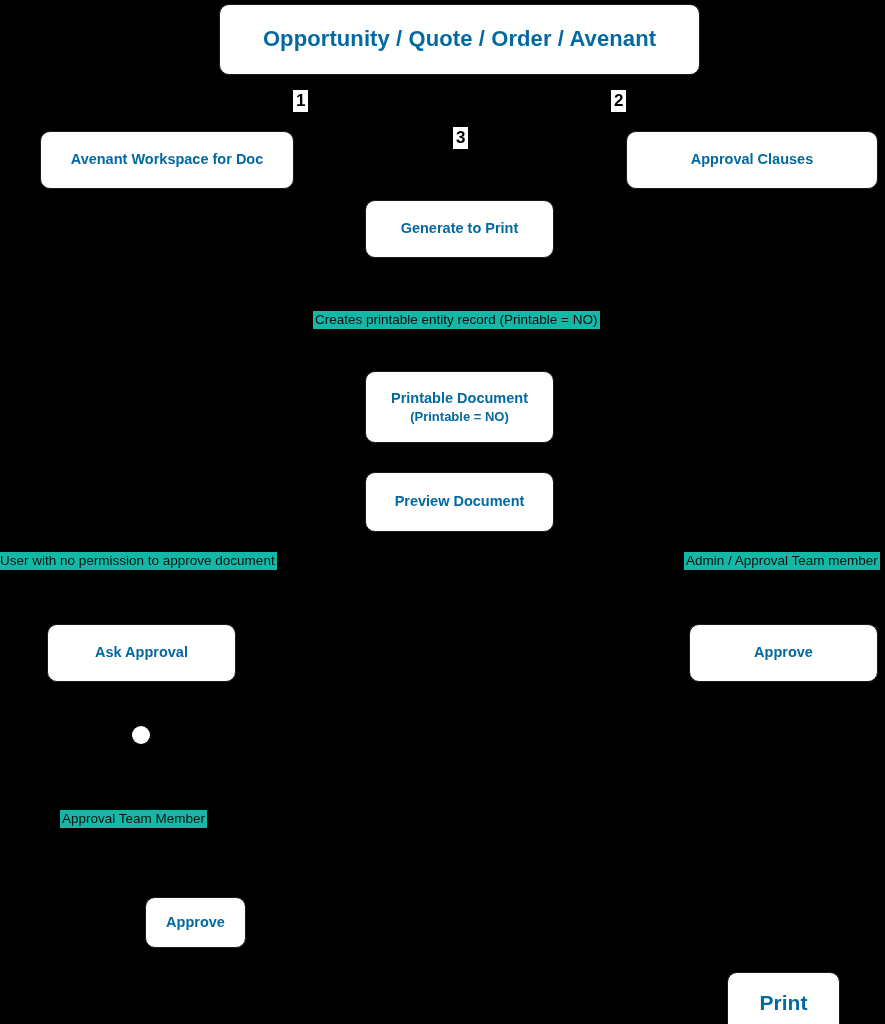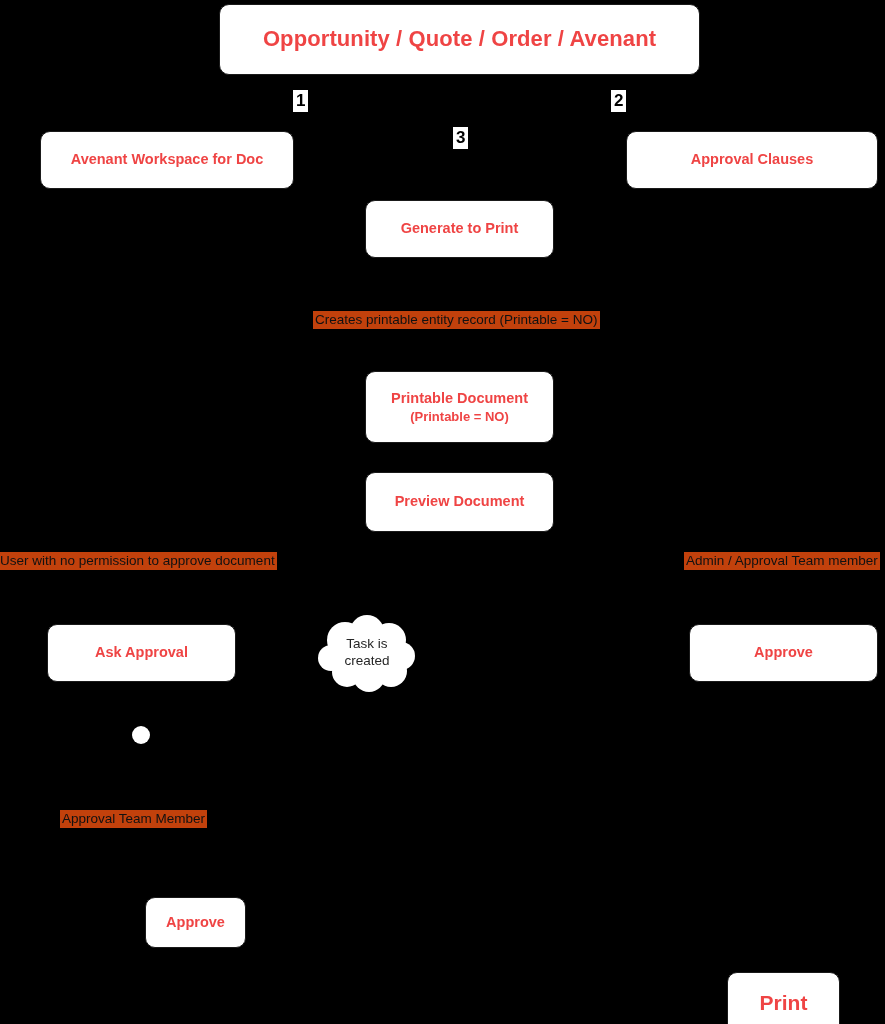--- a/index.html
+++ b/index.html
@@ -22,21 +22,21 @@
     position: absolute;
     box-sizing: border-box;
     background: #ffffff;
     border: 1px solid #1a1a1a;
     border-radius: 10px;
     display: flex;
     flex-direction: column;
     align-items: center;
     justify-content: center;
     text-align: center;
-    color: #ef4444;
+    color: #0369a1;
     font-weight: bold;
     line-height: 1.2;
     box-shadow: 0 1px 2px rgba(0,0,0,0.35);
   }
   .node .title { display: block; }
   .node .sub {
     display: block;
     font-weight: bold;
     font-size: 13px;
     margin-top: 2px;
@@ -54,21 +54,21 @@
     font-size: 17px;
     font-weight: bold;
     line-height: 1;
     padding: 2px 3px 3px 3px;
     text-align: center;
   }
 
   
   .edge-label {
     position: absolute;
-    background: #c2410c;
+    background: #14b8a6;
     color: #111111;
     font-size: 13.5px;
     font-weight: normal;
     line-height: 1.15;
     padding: 1px 2px;
     white-space: nowrap;
   }
 
   
   .junction-dot {
@@ -165,39 +165,20 @@
   </div>
 
   <div class="edge-label" style="left:-2px; top:552px;">User with no permission to approve document</div>
 
   <div class="edge-label" style="left:684px; top:552px;">Admin / Approval Team member</div>
 
   <div class="node node-std" style="left:47px; top:624px; width:189px; height:58px;">
     <span class="title">Ask Approval</span>
   </div>
 
-  <div class="cloud" style="left:317px; top:614px;">
-    <svg viewBox="0 0 100 78" xmlns="http://www.w3.org/2000/svg" aria-hidden="true">
-      <g fill="#ffffff">
-        <circle cx="28" cy="26" r="18"></circle>
-        <circle cx="50" cy="18" r="17"></circle>
-        <circle cx="72" cy="26" r="17"></circle>
-        <circle cx="84" cy="42" r="14"></circle>
-        <circle cx="74" cy="57" r="16"></circle>
-        <circle cx="52" cy="62" r="16"></circle>
-        <circle cx="30" cy="58" r="15"></circle>
-        <circle cx="14" cy="44" r="13"></circle>
-        <rect x="14" y="24" width="72" height="34" rx="12"></rect>
-      </g>
-    </svg>
-    <div class="cloud-text">
-      <span>Task is</span>
-      <span>created</span>
-    </div>
-  </div>
 
   <div class="node node-std" style="left:689px; top:624px; width:189px; height:58px;">
     <span class="title">Approve</span>
   </div>
 
   <div class="junction-dot" style="left:132px; top:726px; width:18px; height:18px;"></div>
 
   <div class="edge-label" style="left:60px; top:810px;">Approval Team Member</div>
 
 

